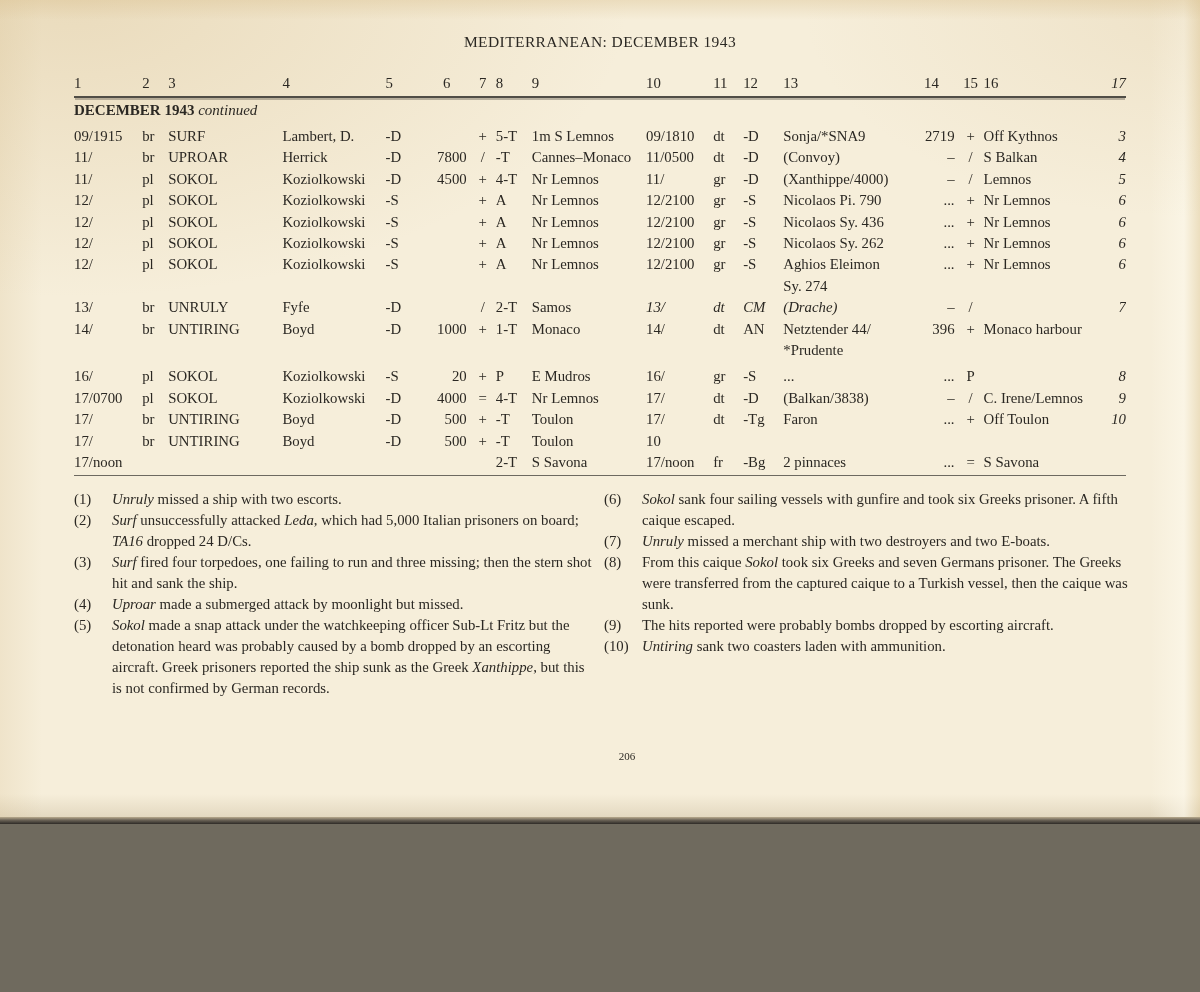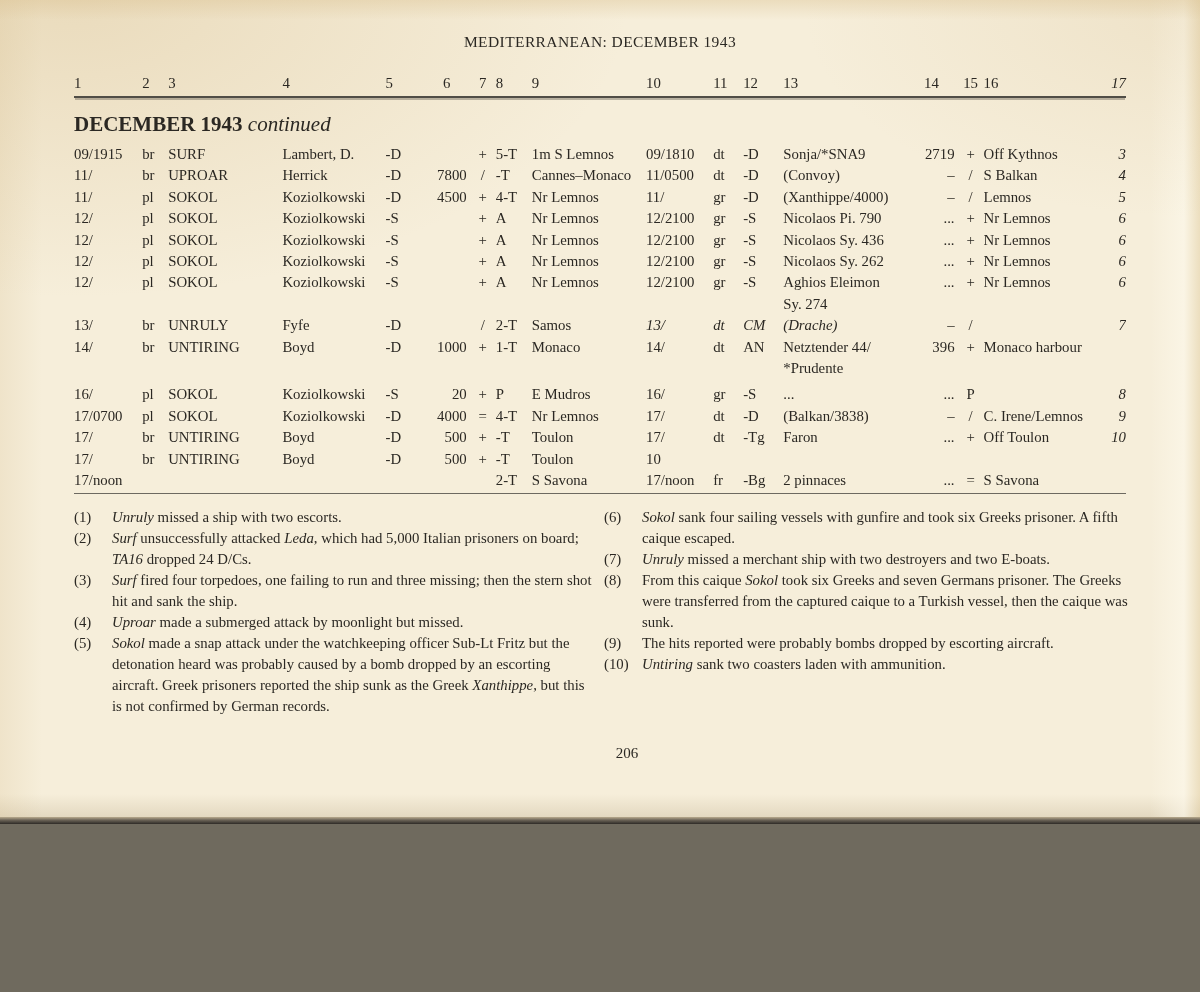--- a/index.html
+++ b/index.html
@@ -15,40 +15,40 @@
       linear-gradient(to top, rgba(176,158,122,.35), rgba(176,158,122,0) 30px),
       #f6eeda;
   }
   .bottom-edge{position:absolute;left:0;right:0;bottom:0;height:7px;
     background:linear-gradient(to bottom,#b9ab8e,#6a6256 45%,#2e2b27);}
   .running-head{text-align:center;padding-top:33px;font-size:15.5px;letter-spacing:.4px;}
   table{border-collapse:collapse;table-layout:fixed;margin-left:74px;width:1052px;font-size:14.8px;}
   #colnum-table{margin-top:24px;}
   #colnum-table th{font-weight:normal;padding:0 0 4px 0;border-bottom:2px solid #504d46;}
   #colnum-table{box-shadow:0 3px 0 -1px rgba(110,104,92,.45);}
-  .section-head{margin:14px 0 7px 74px;font-size:21px;}
+  .section-head{margin:4px 0 7px 74px;font-size:15px;}
   .section-head .bold{font-weight:bold;}
   .section-head .ital{font-style:italic;}
   #log-table td{vertical-align:top;line-height:21.4px;padding:0;white-space:pre-line;overflow:hidden;}
   #log-table tr.gap td{padding-top:5px;}
   td.al-l,th.al-l{text-align:left;}
   td.al-r,th.al-r{text-align:right;}
   td.al-c,th.al-c{text-align:center;}
   td.c6,td.c14{padding-right:3px !important;}
   td.c8,td.c16,th.c8,th.c16{padding-left:4px;}
   td.c17,th.c17{padding-right:2px;font-style:italic;}
   .ital{font-style:italic;}
   .rule-light{height:1px;background:#6d6960;margin:1px 0 0 74px;width:1052px;}
   .footnotes{display:flex;margin:13px 0 0 74px;width:1056px;font-size:14.8px;line-height:21px;}
   .fn-col-left{width:524px;margin-right:6px;}
   .fn-col-right{width:526px;}
   .fn{display:flex;}
   .fn-num{flex:0 0 38px;}
   .fn-text{flex:1;}
-  .page-number{position:absolute;left:74px;width:1106px;bottom:62px;text-align:center;font-size:15px;}
+  .page-number{position:absolute;left:74px;width:1106px;bottom:62px;text-align:center;font-size:11px;}
 </style>
 </head>
 <body>
 
 <div class="page">
   <div class="running-head">MEDITERRANEAN: DECEMBER 1943</div>
 
   <table id="colnum-table">
     <colgroup>
         <col style="width: 68px;">

